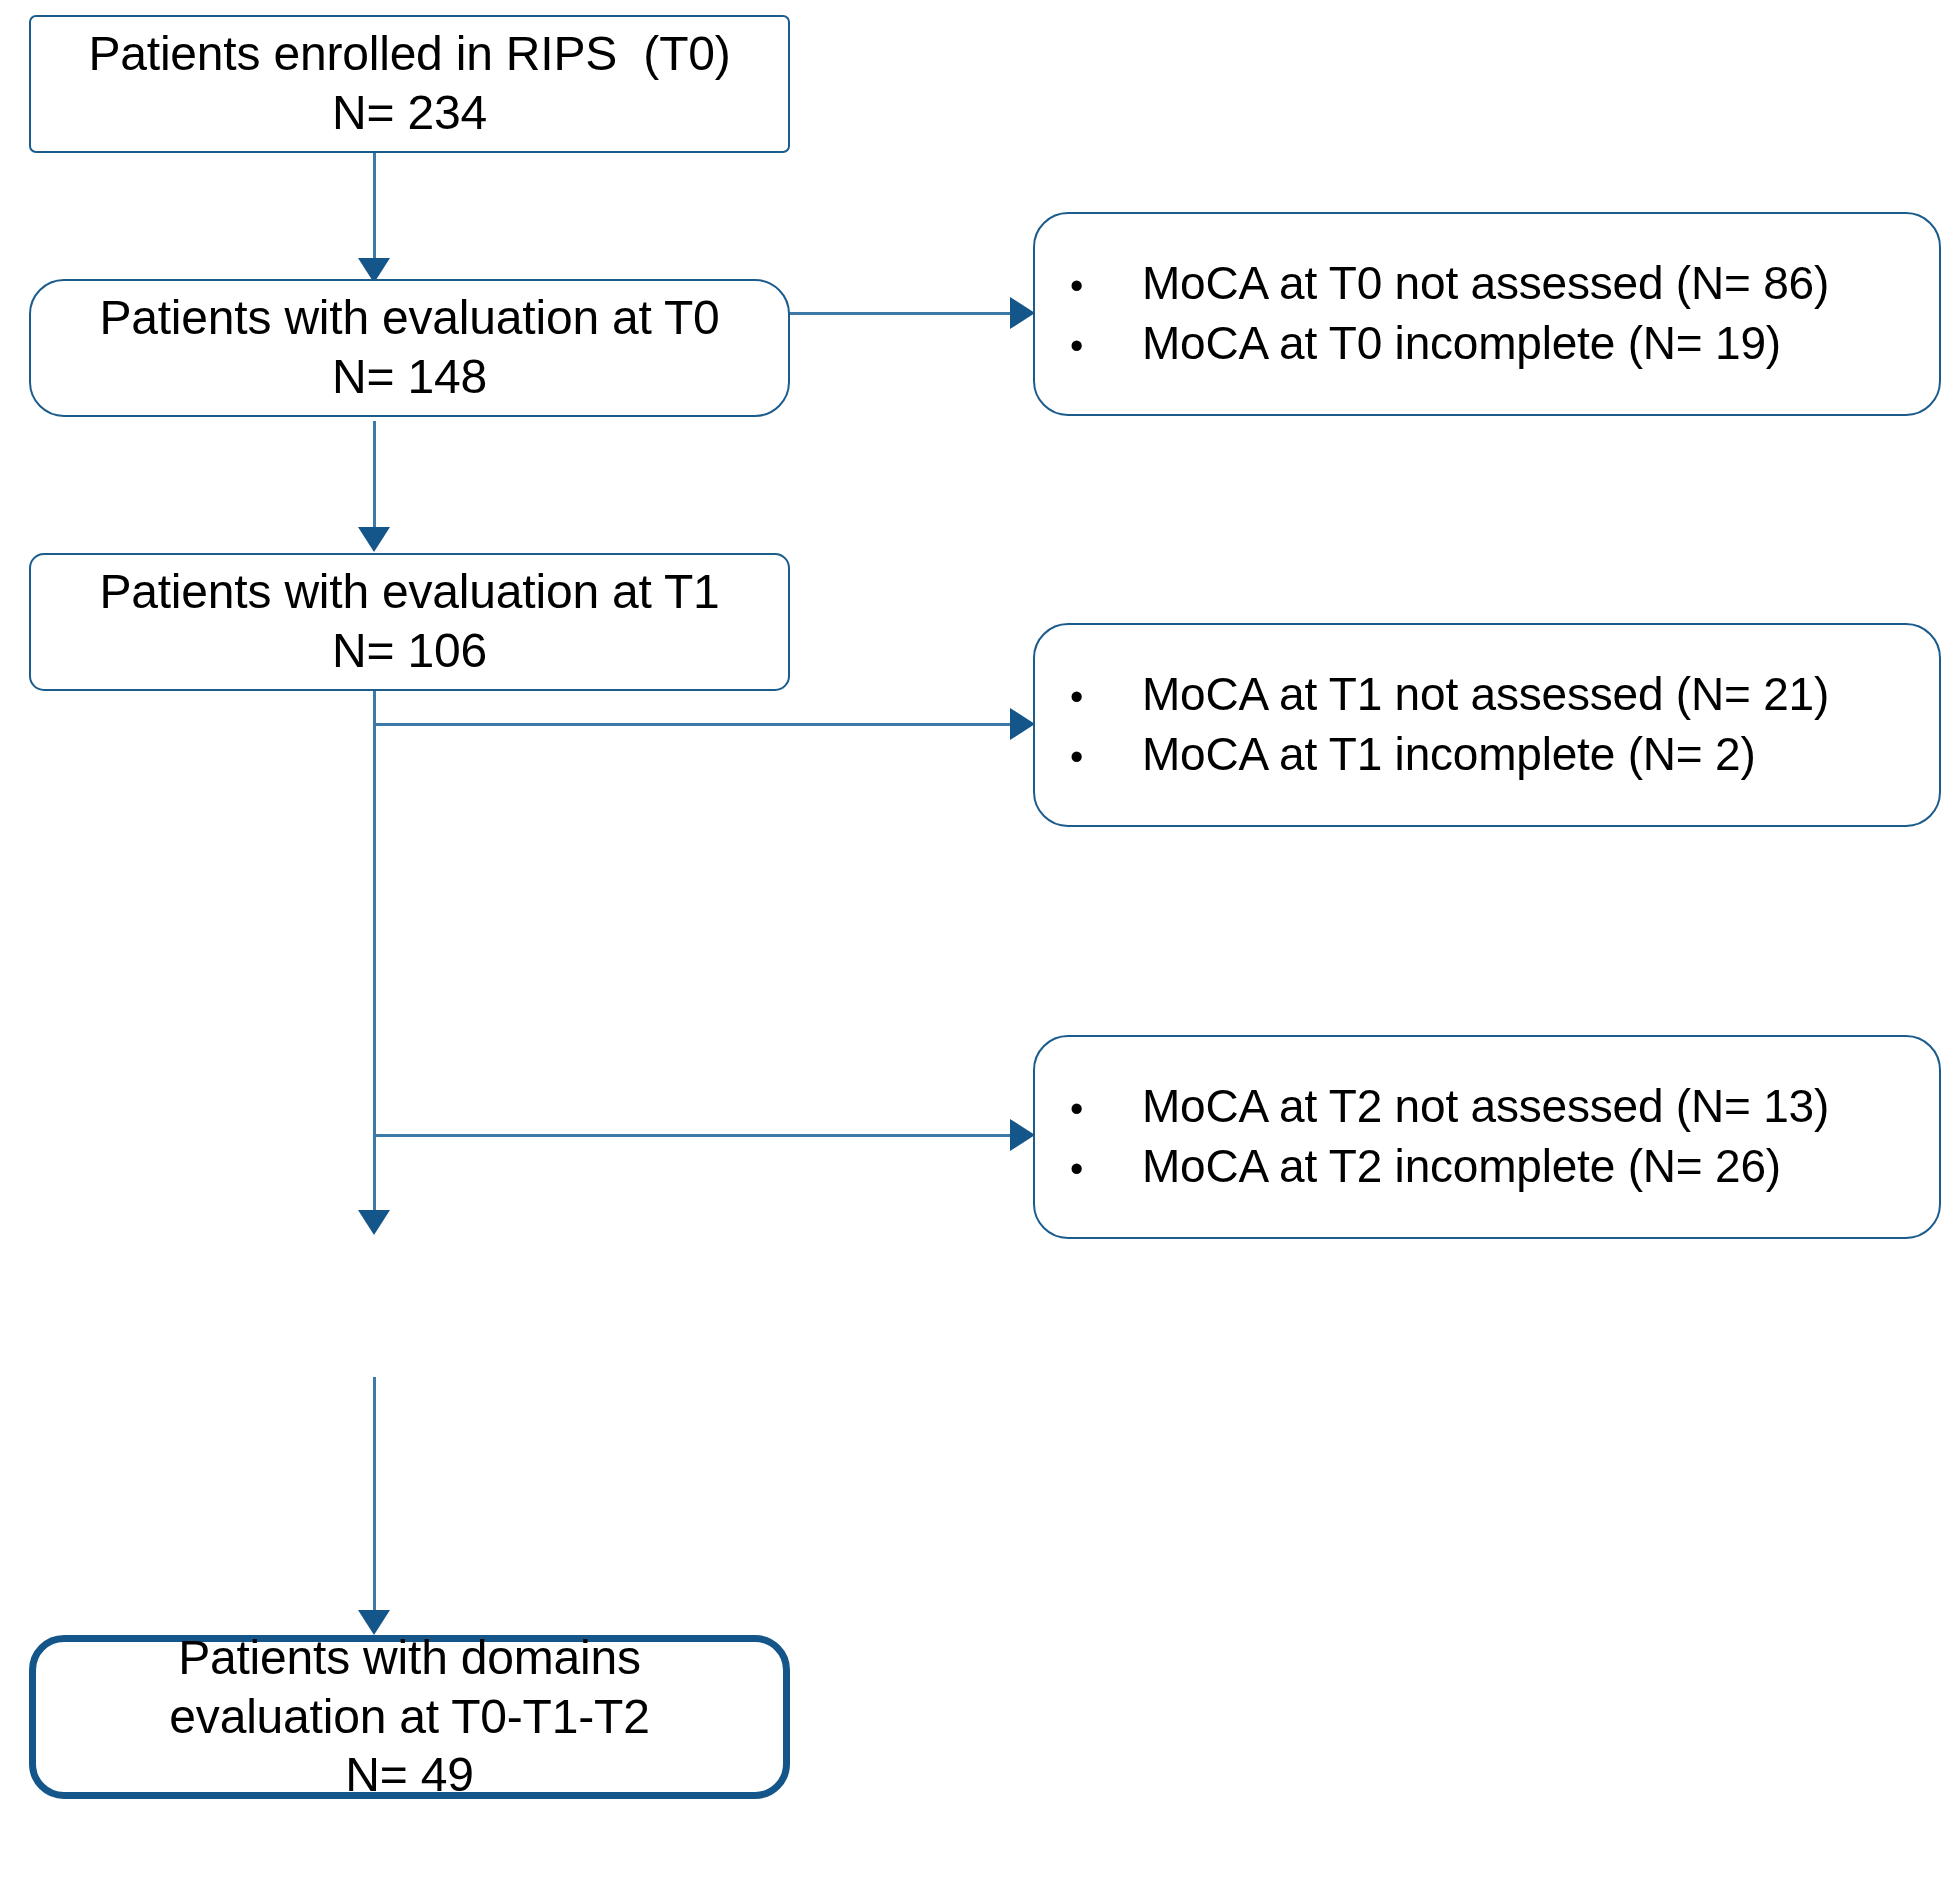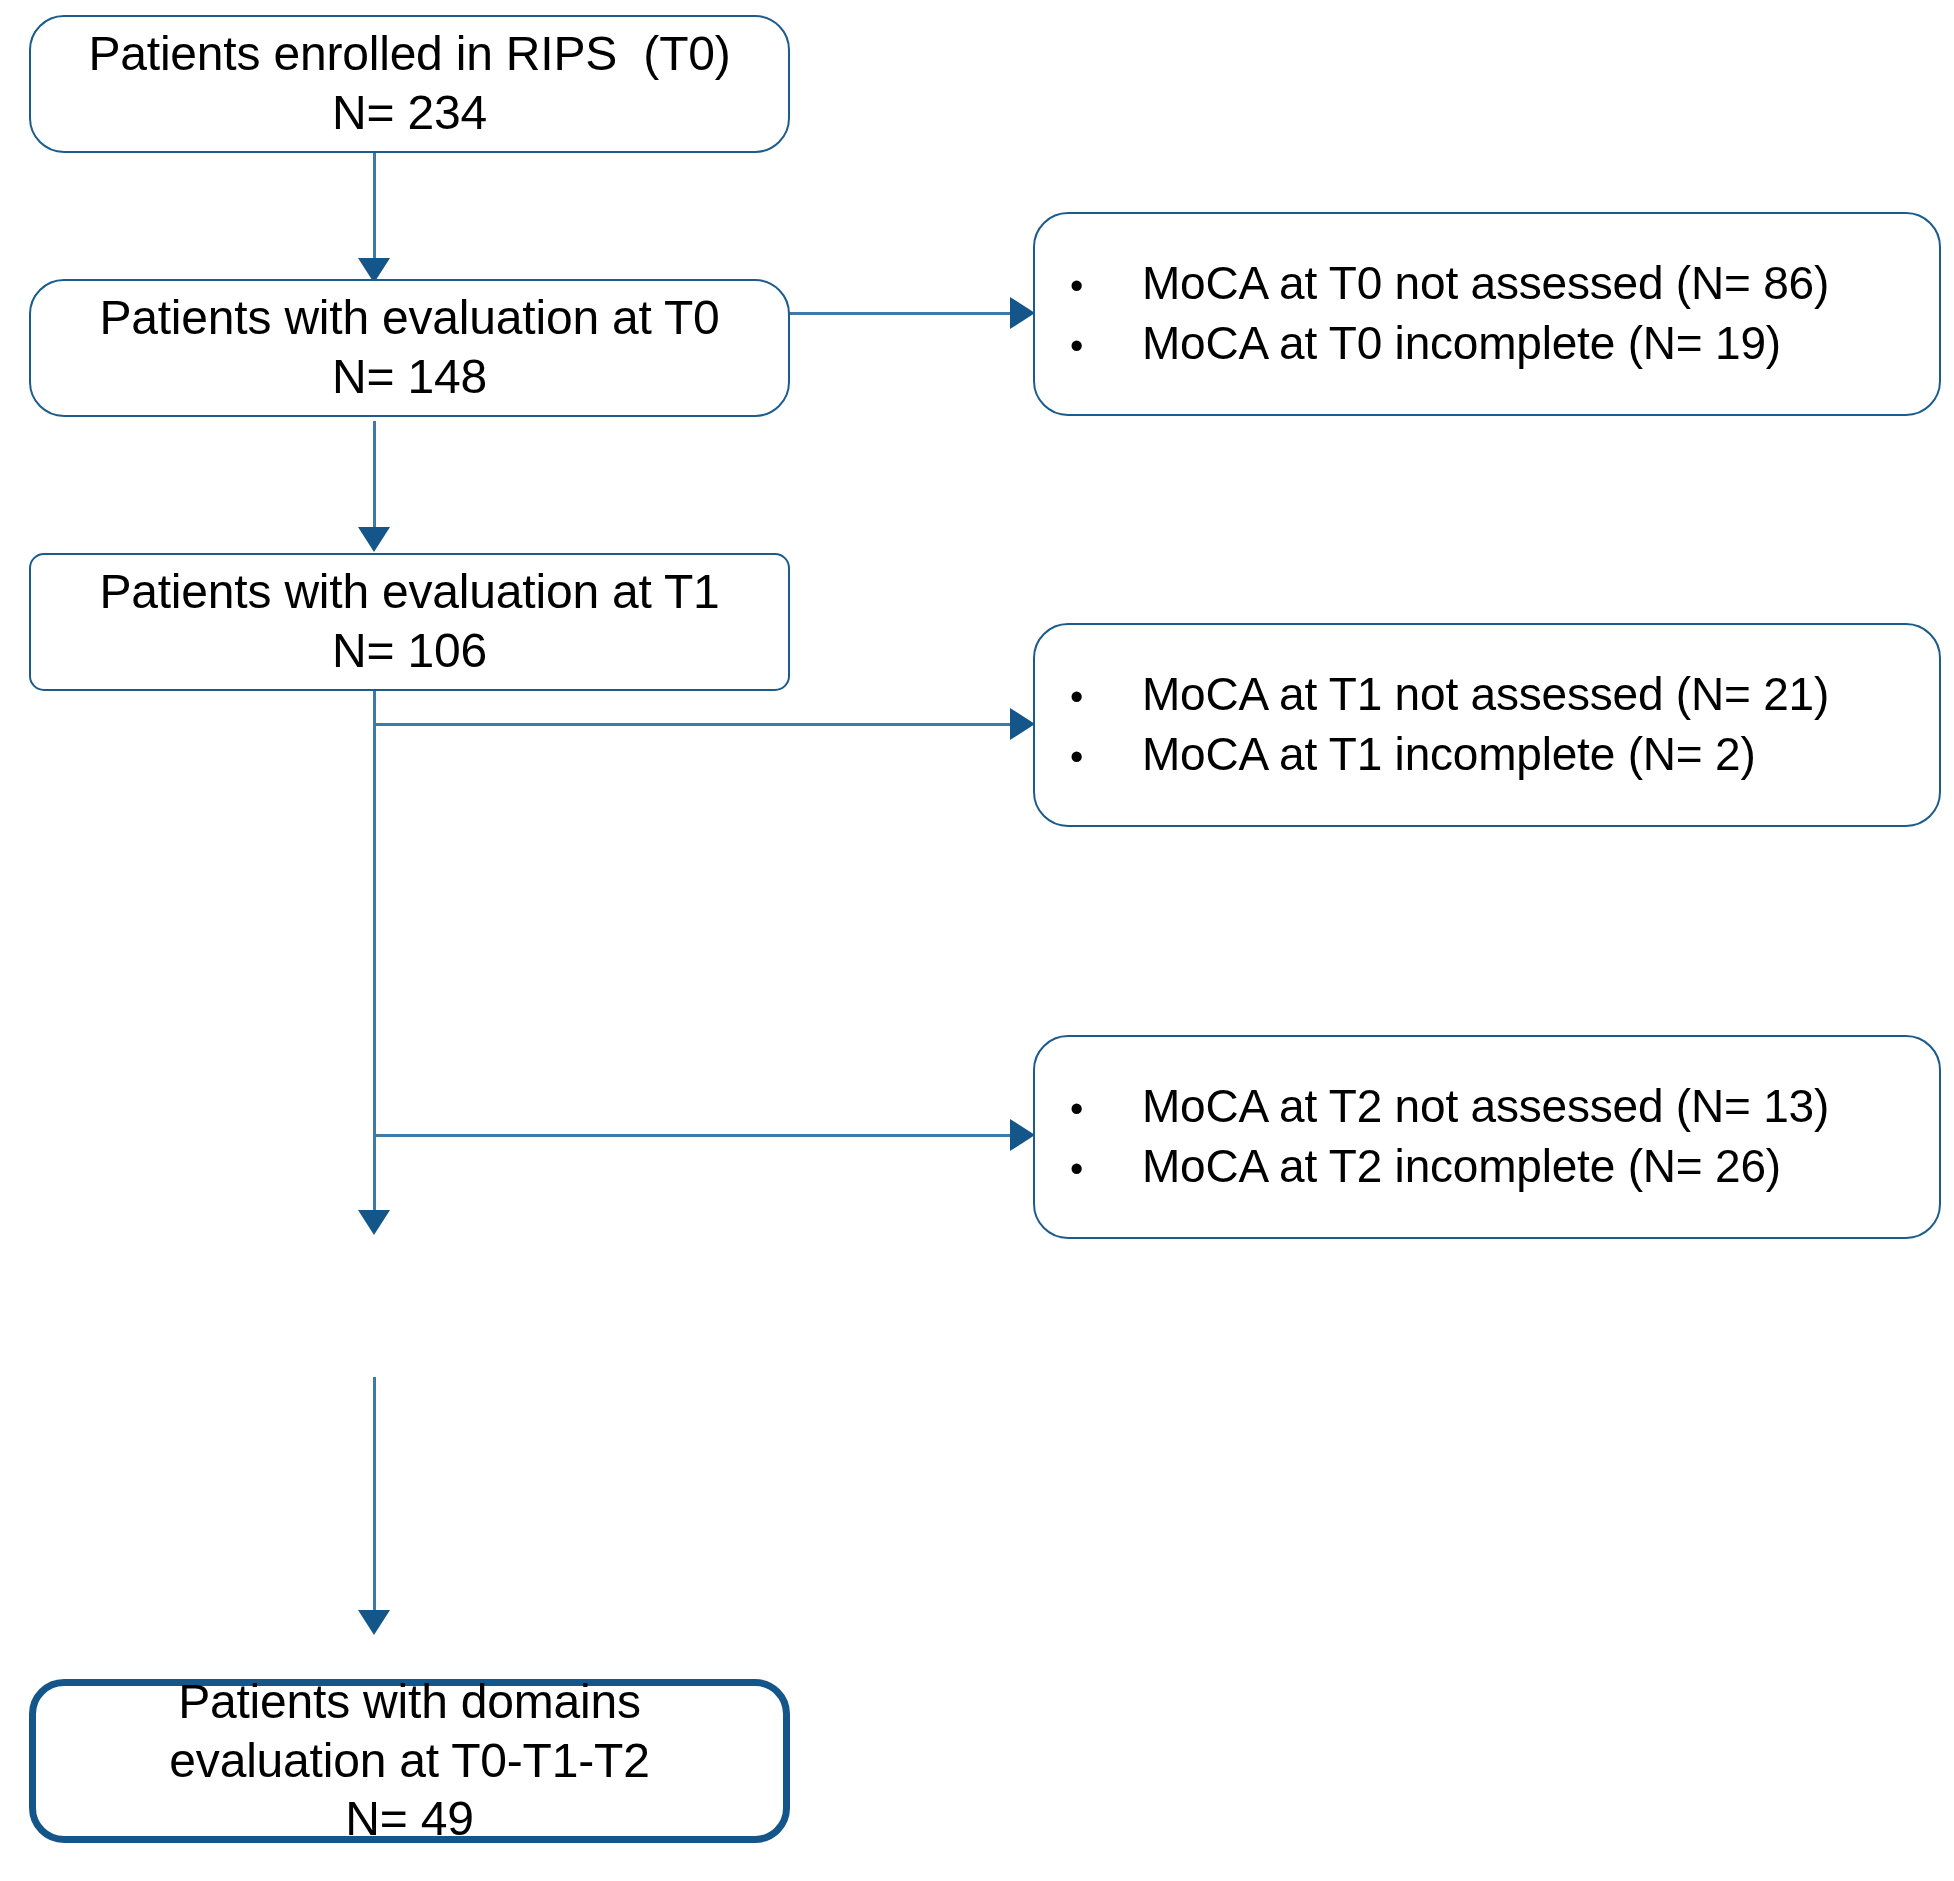--- a/index.html
+++ b/index.html
@@ -108,21 +108,21 @@
     border-bottom: 16.4px solid transparent;
     border-left: 25px solid #14558a;
     z-index: 2;
   }
 </style>
 </head>
 <body>
 
 <div id="canvas">
 
-  <div class="node" style="left:29px; top:15px; width:761px; height:138px;">
+  <div class="node" style="left:29px; top:15px; width:761px; height:138px;border-radius:7px;">
     <span class="line">Patients enrolled in RIPS  (T0)</span>
     <span class="line">N= 234</span>
   </div>
 
   <div class="vline" style="left:373px; top:153px; height:108px;"></div>
   <div class="arrow-down" style="left:358px; top:258px;"></div>
 
   <div class="hline" style="left:373px; top:312px; width:650px;"></div>
   <div class="arrow-right" style="left:1010px; top:297px;"></div>
 
@@ -177,20 +177,20 @@
     <div class="bullet-row">
       <span class="dot">•</span>
       <span class="btext">MoCA at T2 incomplete (N= 26)</span>
     </div>
   </div>
 
 
   <div class="vline" style="left:373px; top:1377px; height:236px;"></div>
   <div class="arrow-down" style="left:358px; top:1610px;"></div>
 
-  <div class="node thick" style="left:29px; top:1635px; width:761px; height:164px;margin-top:44px;">
+  <div class="node thick" style="left:29px; top:1635px; width:761px; height:164px;">
     <span class="line">Patients with domains</span>
     <span class="line">evaluation at T0-T1-T2</span>
     <span class="line">N= 49</span>
   </div>
 
 </div>
 
 
 </body></html>

